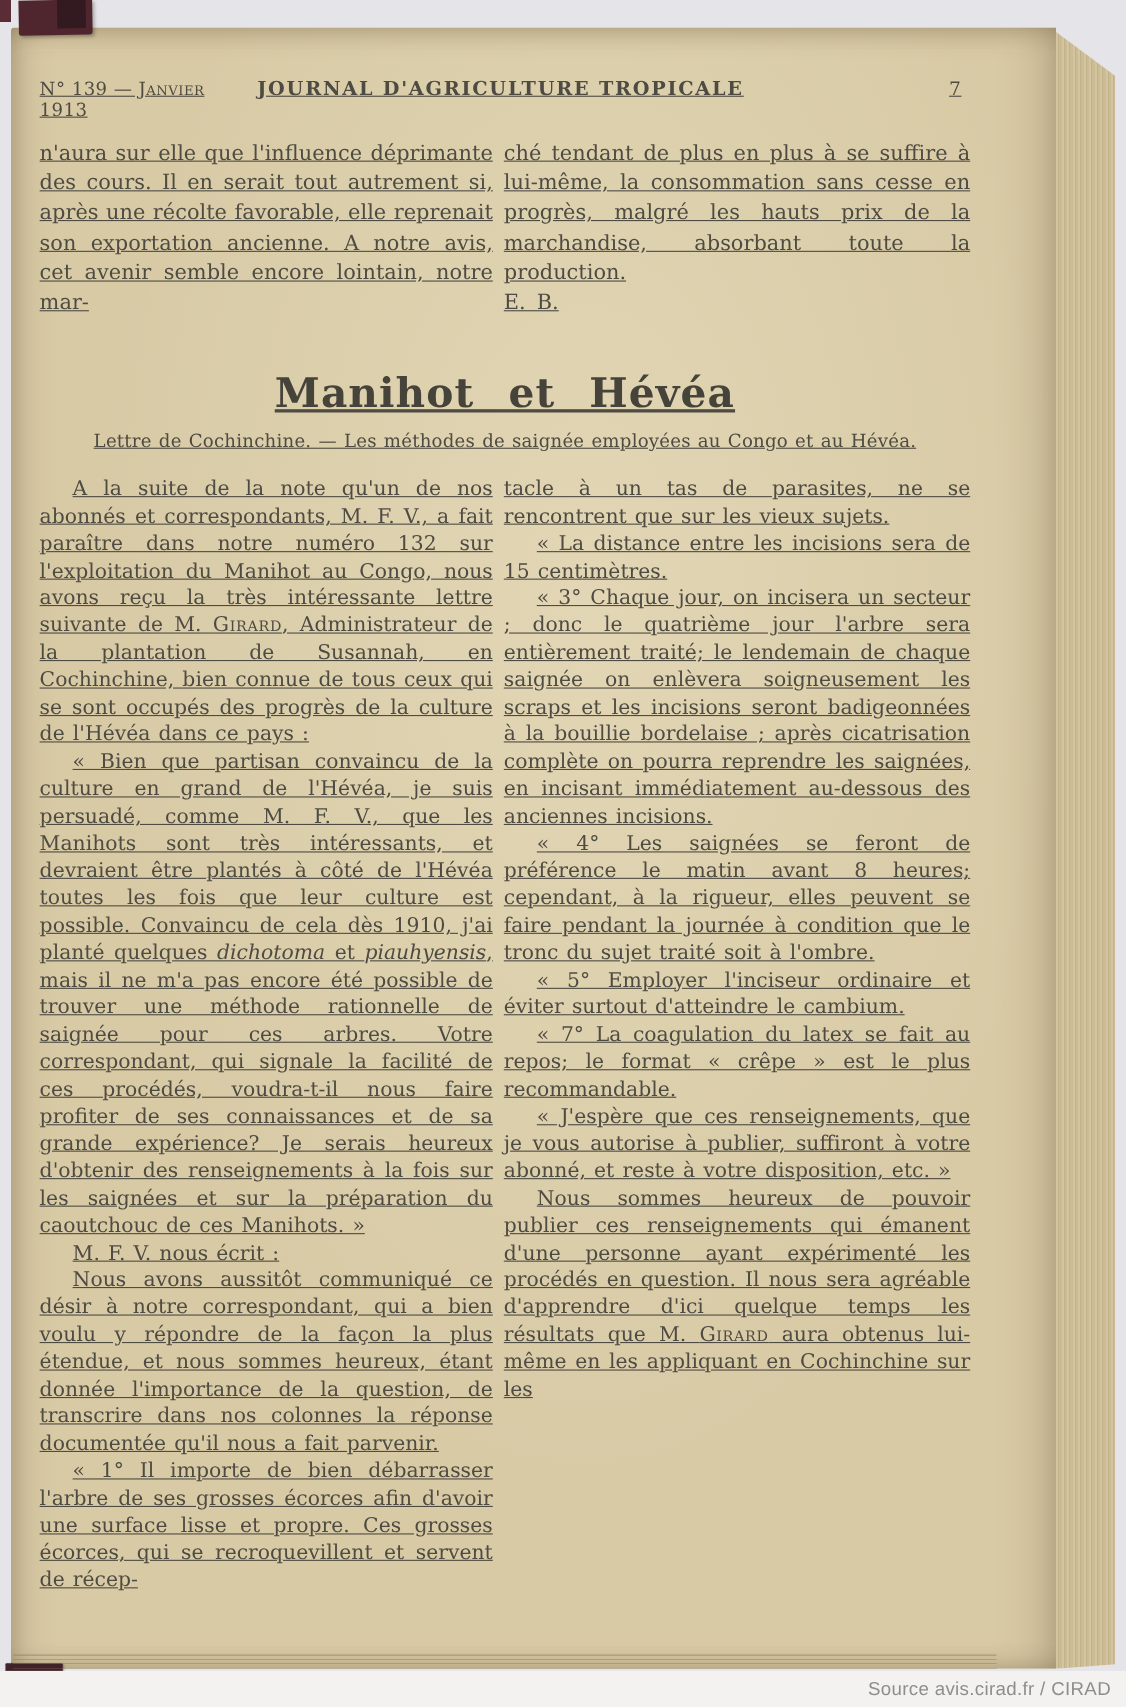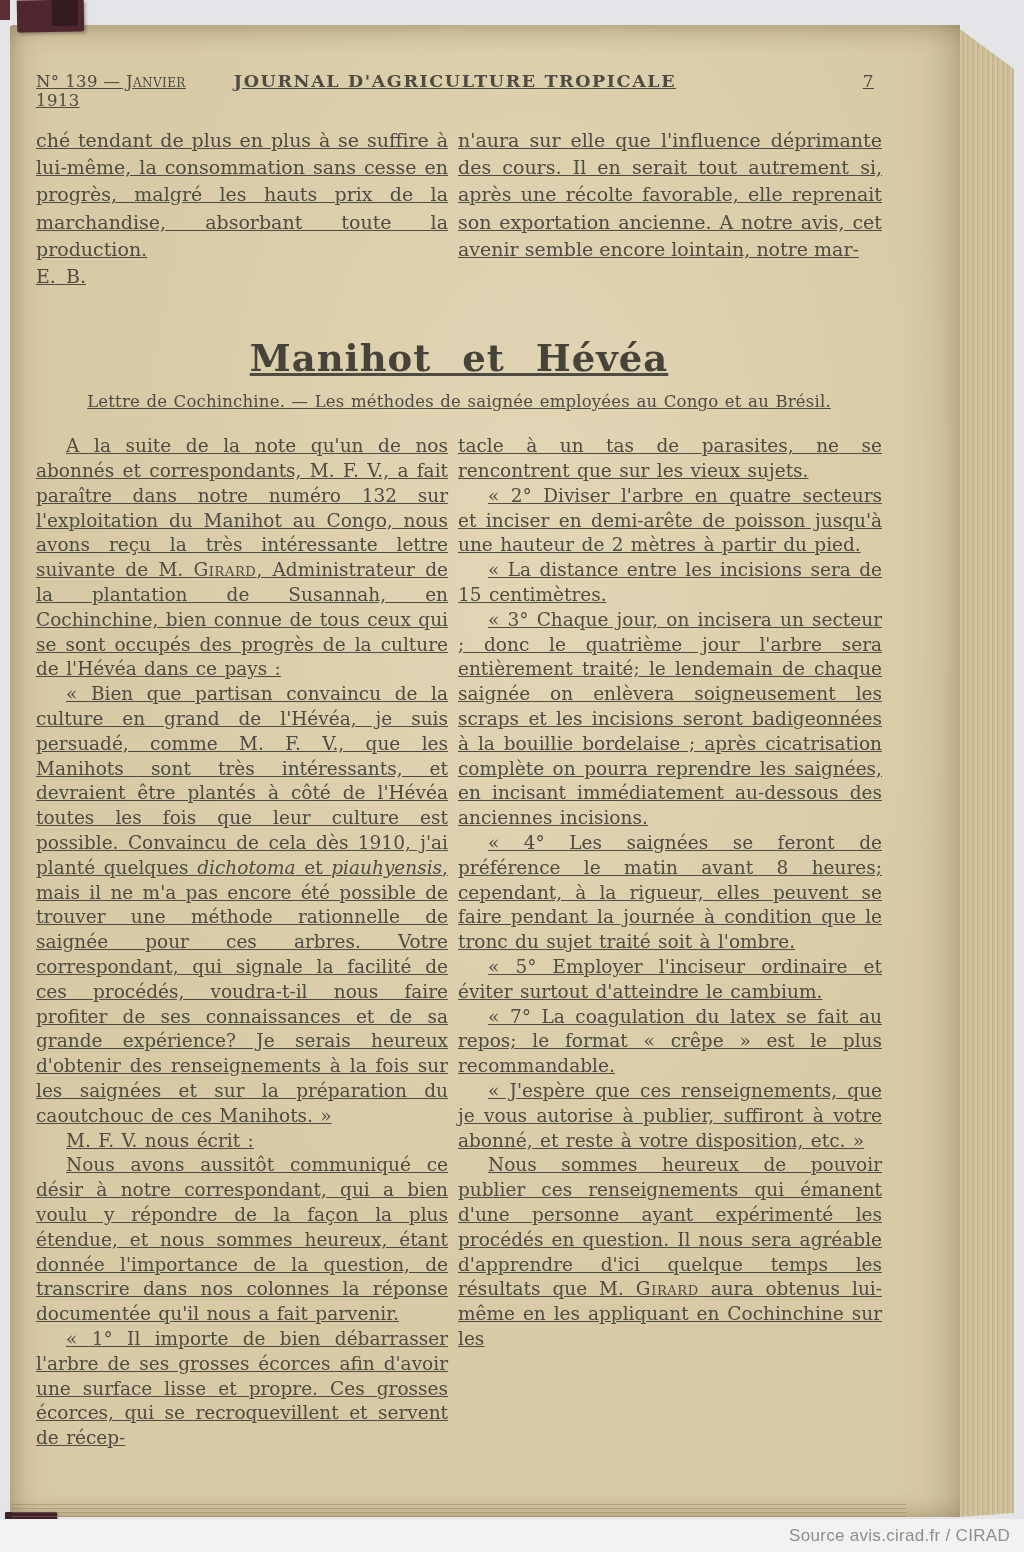--- a/index.html
+++ b/index.html
@@ -74,42 +74,41 @@
     <div class="content">
 
       <div class="header-row">
         <span class="hl issue-sc">N° 139 — Janvier 1913</span>
         <span class="hc">JOURNAL D'AGRICULTURE TROPICALE</span>
         <span class="hr">7</span>
       </div>
 
       <div class="cols intro">
         <div>
+          <p><span>n'aura sur elle que l'influence déprimante des cours. Il en serait tout autrement si, après une récolte favorable, elle reprenait son exportation ancienne. A notre avis, cet avenir semble encore lointain, notre mar-</span></p>
+        </div>
+        <div>
           <p><span>ché tendant de plus en plus à se suffire à lui-même, la consommation sans cesse en progrès, malgré les hauts prix de la marchandise, absorbant toute la production.</span></p>
           <p class="sig">E. B.</p>
-        </div>
-        <div>
-          <p><span>n'aura sur elle que l'influence déprimante des cours. Il en serait tout autrement si, après une récolte favorable, elle reprenait son exportation ancienne. A notre avis, cet avenir semble encore lointain, notre mar-</span></p>
         </div>
       </div>
 
       <div class="title">Manihot  et  Hévéa</div>
-      <div class="subtitle">Lettre de Cochinchine. — Les méthodes de saignée employées au Congo et au Brésil.</div>
+      <div class="subtitle">Lettre de Cochinchine. — Les méthodes de saignée employées au Congo et au Hévéa.</div>
 
       <div class="cols body-cols">
         <div>
             <p><span>A la suite de la note qu'un de nos abonnés et correspondants, M. F. V., a fait paraître dans notre numéro 132 sur l'exploitation du Manihot au Congo, nous avons reçu la très intéressante lettre suivante de M. </span><span class="sc">Girard</span><span>, Administrateur de la plantation de Susannah, en Cochinchine, bien connue de tous ceux qui se sont occupés des progrès de la culture de l'Hévéa dans ce pays :</span></p>
             <p><span>« Bien que partisan convaincu de la culture en grand de l'Hévéa, je suis persuadé, comme M. F. V., que les Manihots sont très intéressants, et devraient être plantés à côté de l'Hévéa toutes les fois que leur culture est possible. Convaincu de cela dès 1910, j'ai planté quelques </span><span class="it">dichotoma</span><span> et </span><span class="it">piauhyensis</span><span>, mais il ne m'a pas encore été possible de trouver une méthode rationnelle de saignée pour ces arbres. Votre correspondant, qui signale la facilité de ces procédés, voudra-t-il nous faire profiter de ses connaissances et de sa grande expérience? Je serais heureux d'obtenir des renseignements à la fois sur les saignées et sur la préparation du caoutchouc de ces Manihots. »</span></p>
             <p><span>M. F. V. nous écrit :</span></p>
             <p><span>Nous avons aussitôt communiqué ce désir à notre correspondant, qui a bien voulu y répondre de la façon la plus étendue, et nous sommes heureux, étant donnée l'importance de la question, de transcrire dans nos colonnes la réponse documentée qu'il nous a fait parvenir.</span></p>
             <p><span>« 1° Il importe de bien débarrasser l'arbre de ses grosses écorces afin d'avoir une surface lisse et propre. Ces grosses écorces, qui se recroquevillent et servent de récep-</span></p>
           </div>
         <div>
             <p class="noindent"><span>tacle à un tas de parasites, ne se rencontrent que sur les vieux sujets.</span></p>
-            <p><span>« 2° Diviser l'arbre en quatre secteurs et inciser en demi-arête de poisson jusqu'à une hauteur de 2 mètres à partir du pied.</span></p>
             <p><span>« La distance entre les incisions sera de 15 centimètres.</span></p>
             <p><span>« 3° Chaque jour, on incisera un secteur ; donc le quatrième jour l'arbre sera entièrement traité; le lendemain de chaque saignée on enlèvera soigneusement les scraps et les incisions seront badigeonnées à la bouillie bordelaise ; après cicatrisation complète on pourra reprendre les saignées, en incisant immédiatement au-dessous des anciennes incisions.</span></p>
             <p><span>« 4° Les saignées se feront de préférence le matin avant 8 heures; cependant, à la rigueur, elles peuvent se faire pendant la journée à condition que le tronc du sujet traité soit à l'ombre.</span></p>
             <p><span>« 5° Employer l'inciseur ordinaire et éviter surtout d'atteindre le cambium.</span></p>
             <p><span>« 7° La coagulation du latex se fait au repos; le format « crêpe » est le plus recommandable.</span></p>
             <p><span>« J'espère que ces renseignements, que je vous autorise à publier, suffiront à votre abonné, et reste à votre disposition, etc. »</span></p>
             <p><span>Nous sommes heureux de pouvoir publier ces renseignements qui émanent d'une personne ayant expérimenté les procédés en question. Il nous sera agréable d'apprendre d'ici quelque temps les résultats que M. </span><span class="sc">Girard</span><span> aura obtenus lui-même en les appliquant en Cochinchine sur les</span></p>
           </div>
       </div>
 

